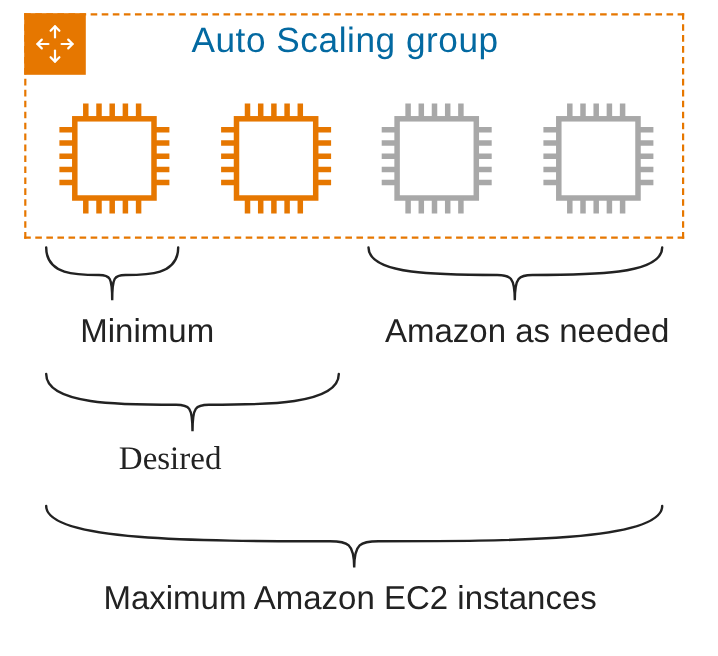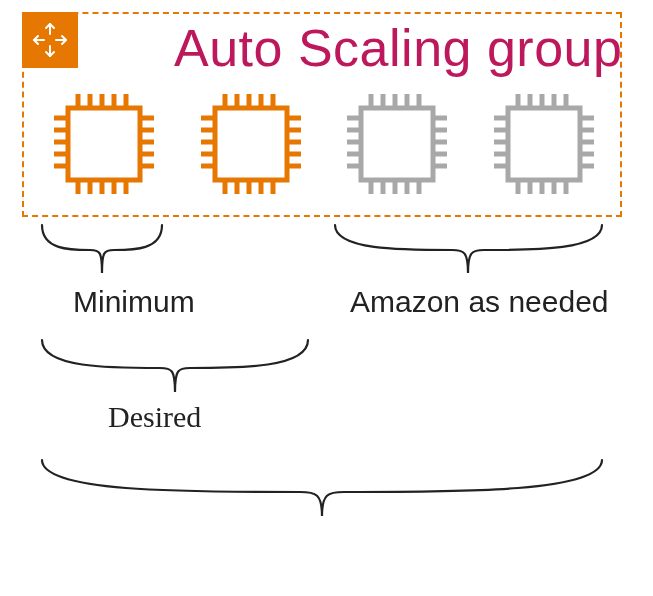--- a/index.html
+++ b/index.html
@@ -33,22 +33,22 @@
     background: #e67700;
     display: flex;
     align-items: center;
     justify-content: center;
   }
   .asg-badge svg { display: block; }
   .asg-title {
     position: absolute;
     left: 150px;
     top: 4px;
-    color: #be185d;
-    font-size: 52px;
+    color: #0369a1;
+    font-size: 32px;
     font-weight: 400;
     white-space: nowrap;
     letter-spacing: 0.5px;
   }
   
   .chip-row {
     position: absolute;
     left: 20px;
     top: 70px;
     width: 560px;
@@ -238,14 +238,15 @@
                C42 492, 180 492, 300 492
                C316 492, 322 494, 322 516
                C322 494, 328 492, 344 492
                C464 492, 602 492, 602 460"></path>
     </g>
   </svg>
 
   <div class="label" style="left:42px; top:285px;margin-left:31px;">Minimum</div>
   <div class="label" style="left:350px; top:285px;">Amazon as needed</div>
   <div class="label" style="left:108px; top:400px;font-family:Liberation Serif, serif;">Desired</div>
+  <div class="label" style="left:94px;  top:528px;">Maximum Amazon EC2 instances</div>
 
 </div>
 
 </body></html>

